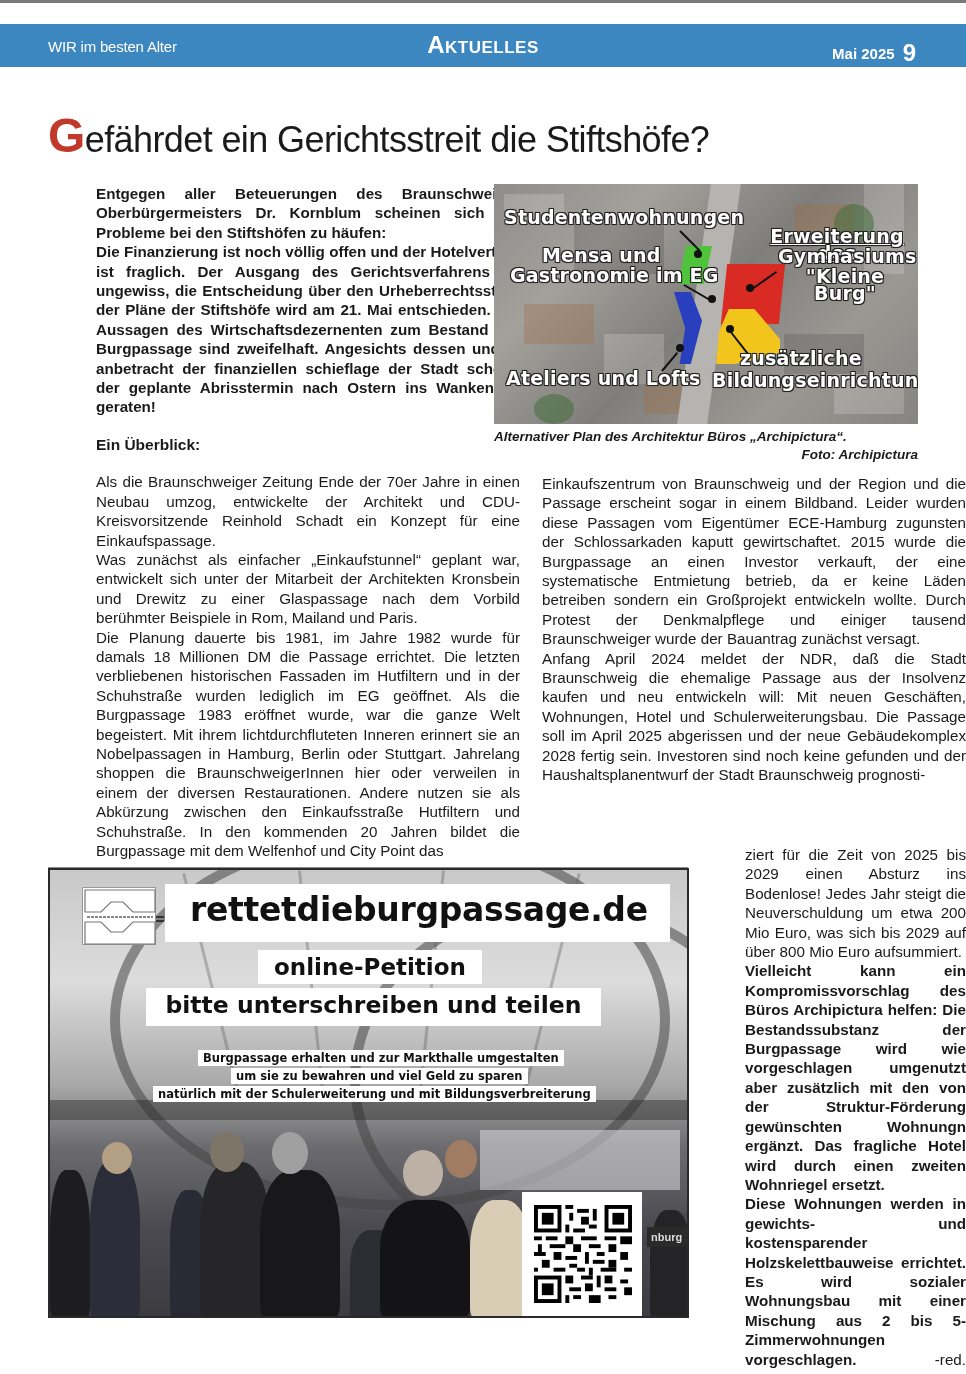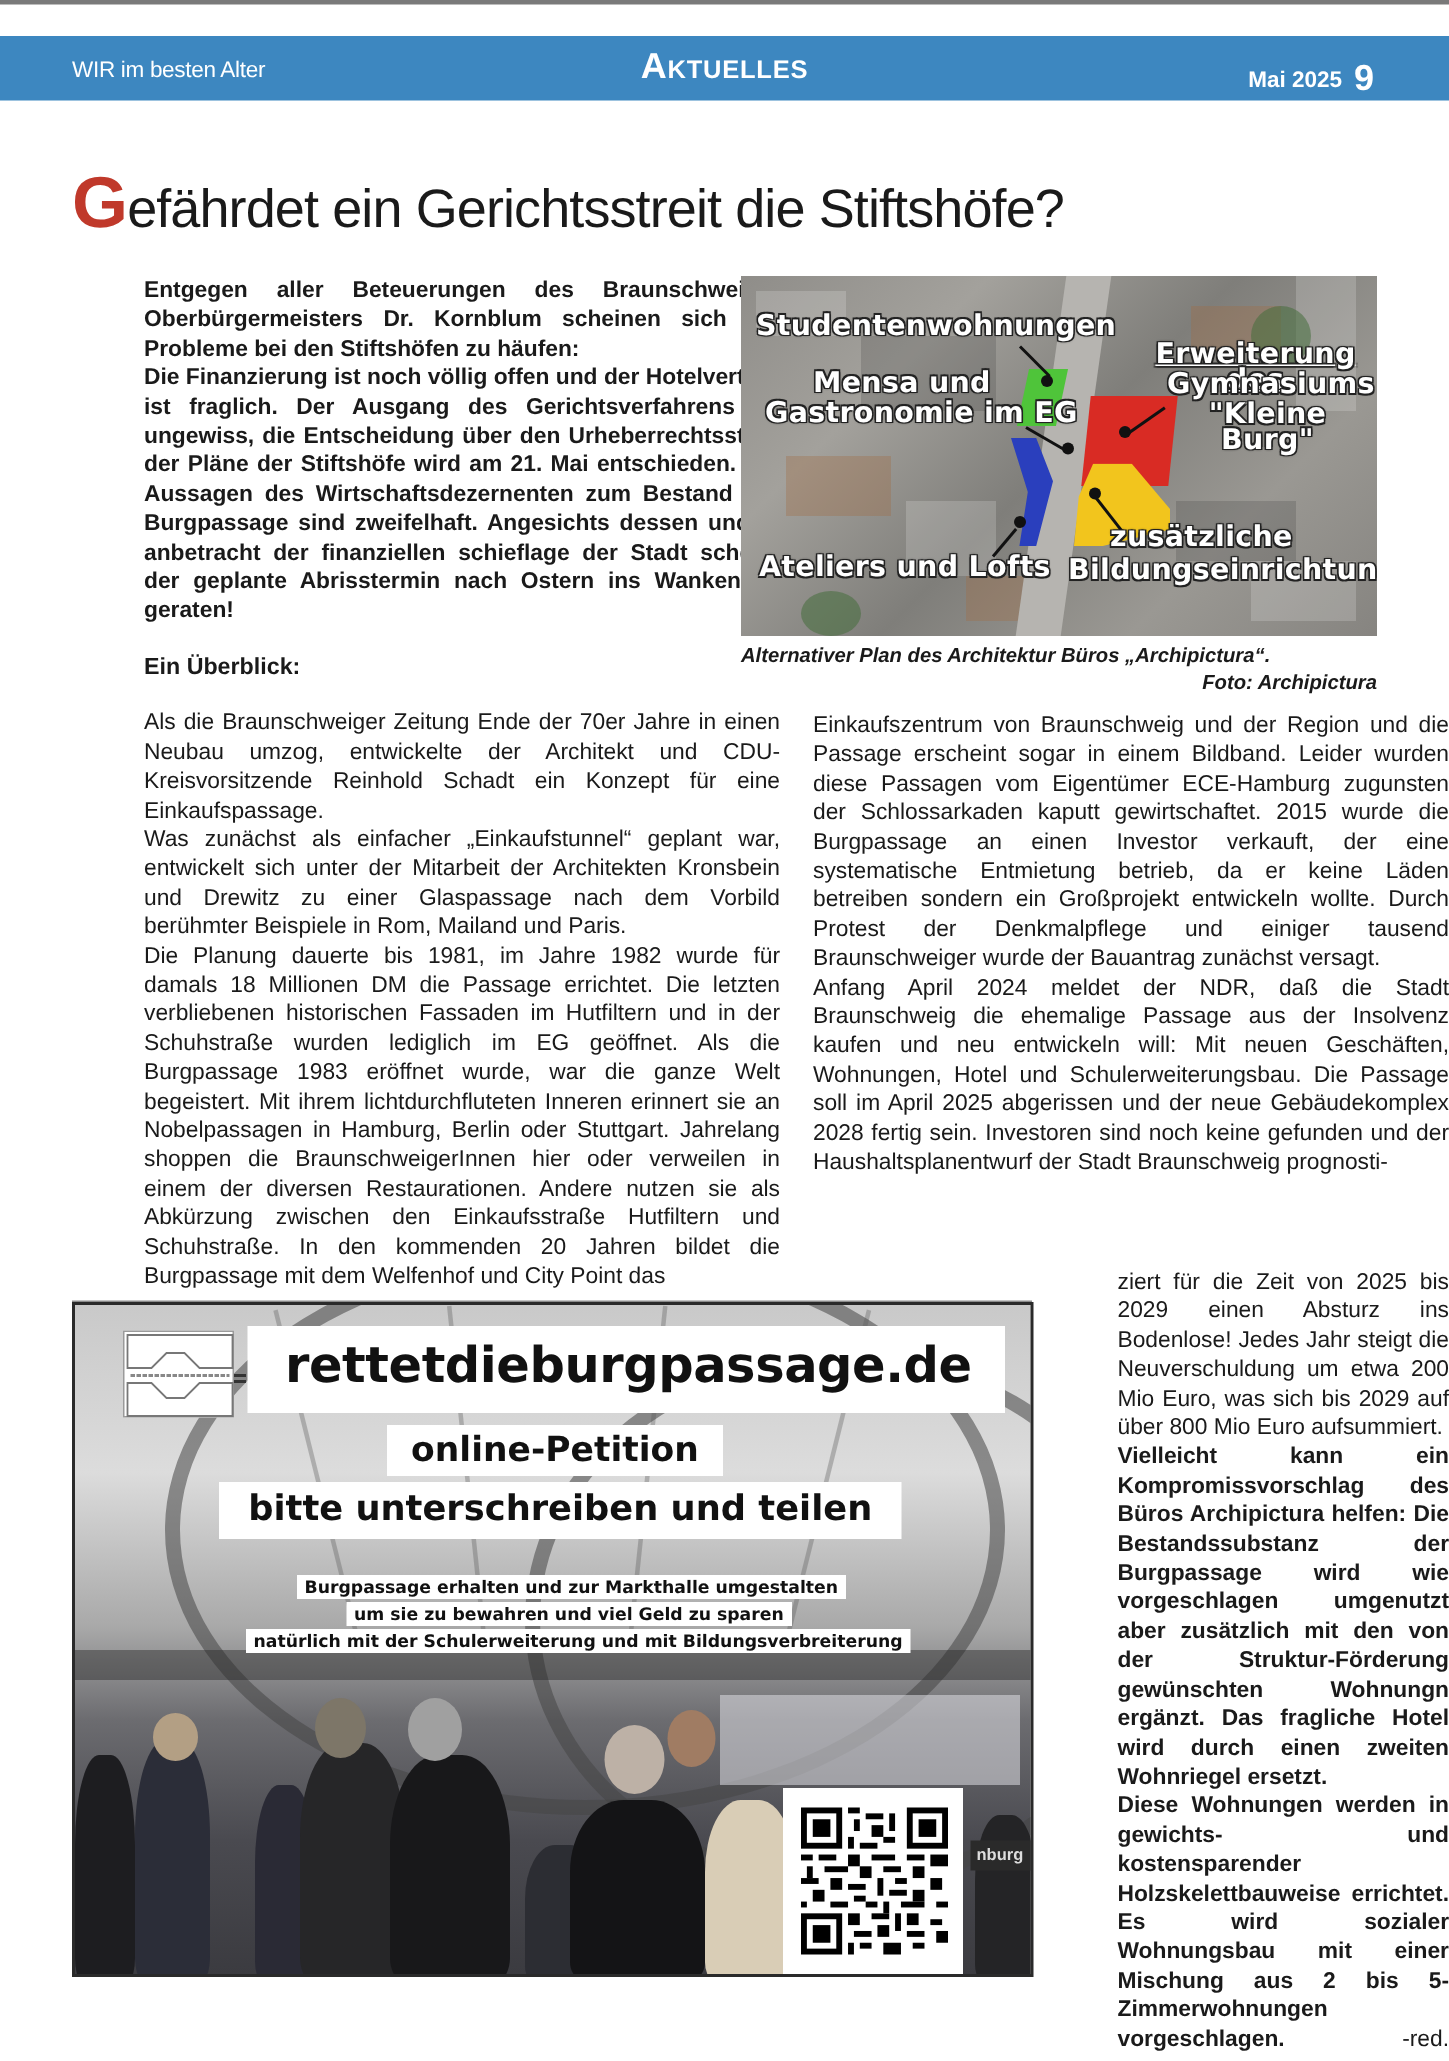--- a/index.html
+++ b/index.html
@@ -206,21 +206,21 @@
 
   <div class="ad-url-box"></div>
   <div class="ad-url">rettetdieburgpassage.de</div>
   <div class="ad-petition-box"></div>
   <div class="ad-petition">online-Petition</div>
   <div class="ad-sign-box"></div>
   <div class="ad-sign">bitte unterschreiben und teilen</div>
 
   <div class="ad-small" style="left:148px;top:180px;">Burgpassage erhalten und zur Markthalle umgestalten</div>
   <div class="ad-small" style="left:181px;top:198px;">um sie zu bewahren und viel Geld zu sparen</div>
-  <div class="ad-small" style="left:114px;top:216px;">natürlich mit der Schulerweiterung und mit Bildungsverbreiterung</div>
+  <div class="ad-small" style="left:103px;top:216px;">natürlich mit der Schulerweiterung und mit Bildungsverbreiterung</div>
 
   <div style="position:absolute;left:597px;top:357px;width:44px;height:20px;background:#2a2a2a;color:#ddd;font-size:11px;font-weight:bold;line-height:20px;padding-left:4px;">nburg</div>
 
   <div class="ad-qr-box"></div>
   <svg class="ad-qr" width="98" height="100" viewBox="0 0 25 25">
     <rect x="0" y="0" width="7" height="7"></rect>
       <rect x="1" y="1" width="5" height="5" style="fill:#fff"></rect>
       <rect x="2" y="2" width="3" height="3"></rect>
     <rect x="18" y="0" width="7" height="7"></rect>
       <rect x="19" y="1" width="5" height="5" style="fill:#fff"></rect>

